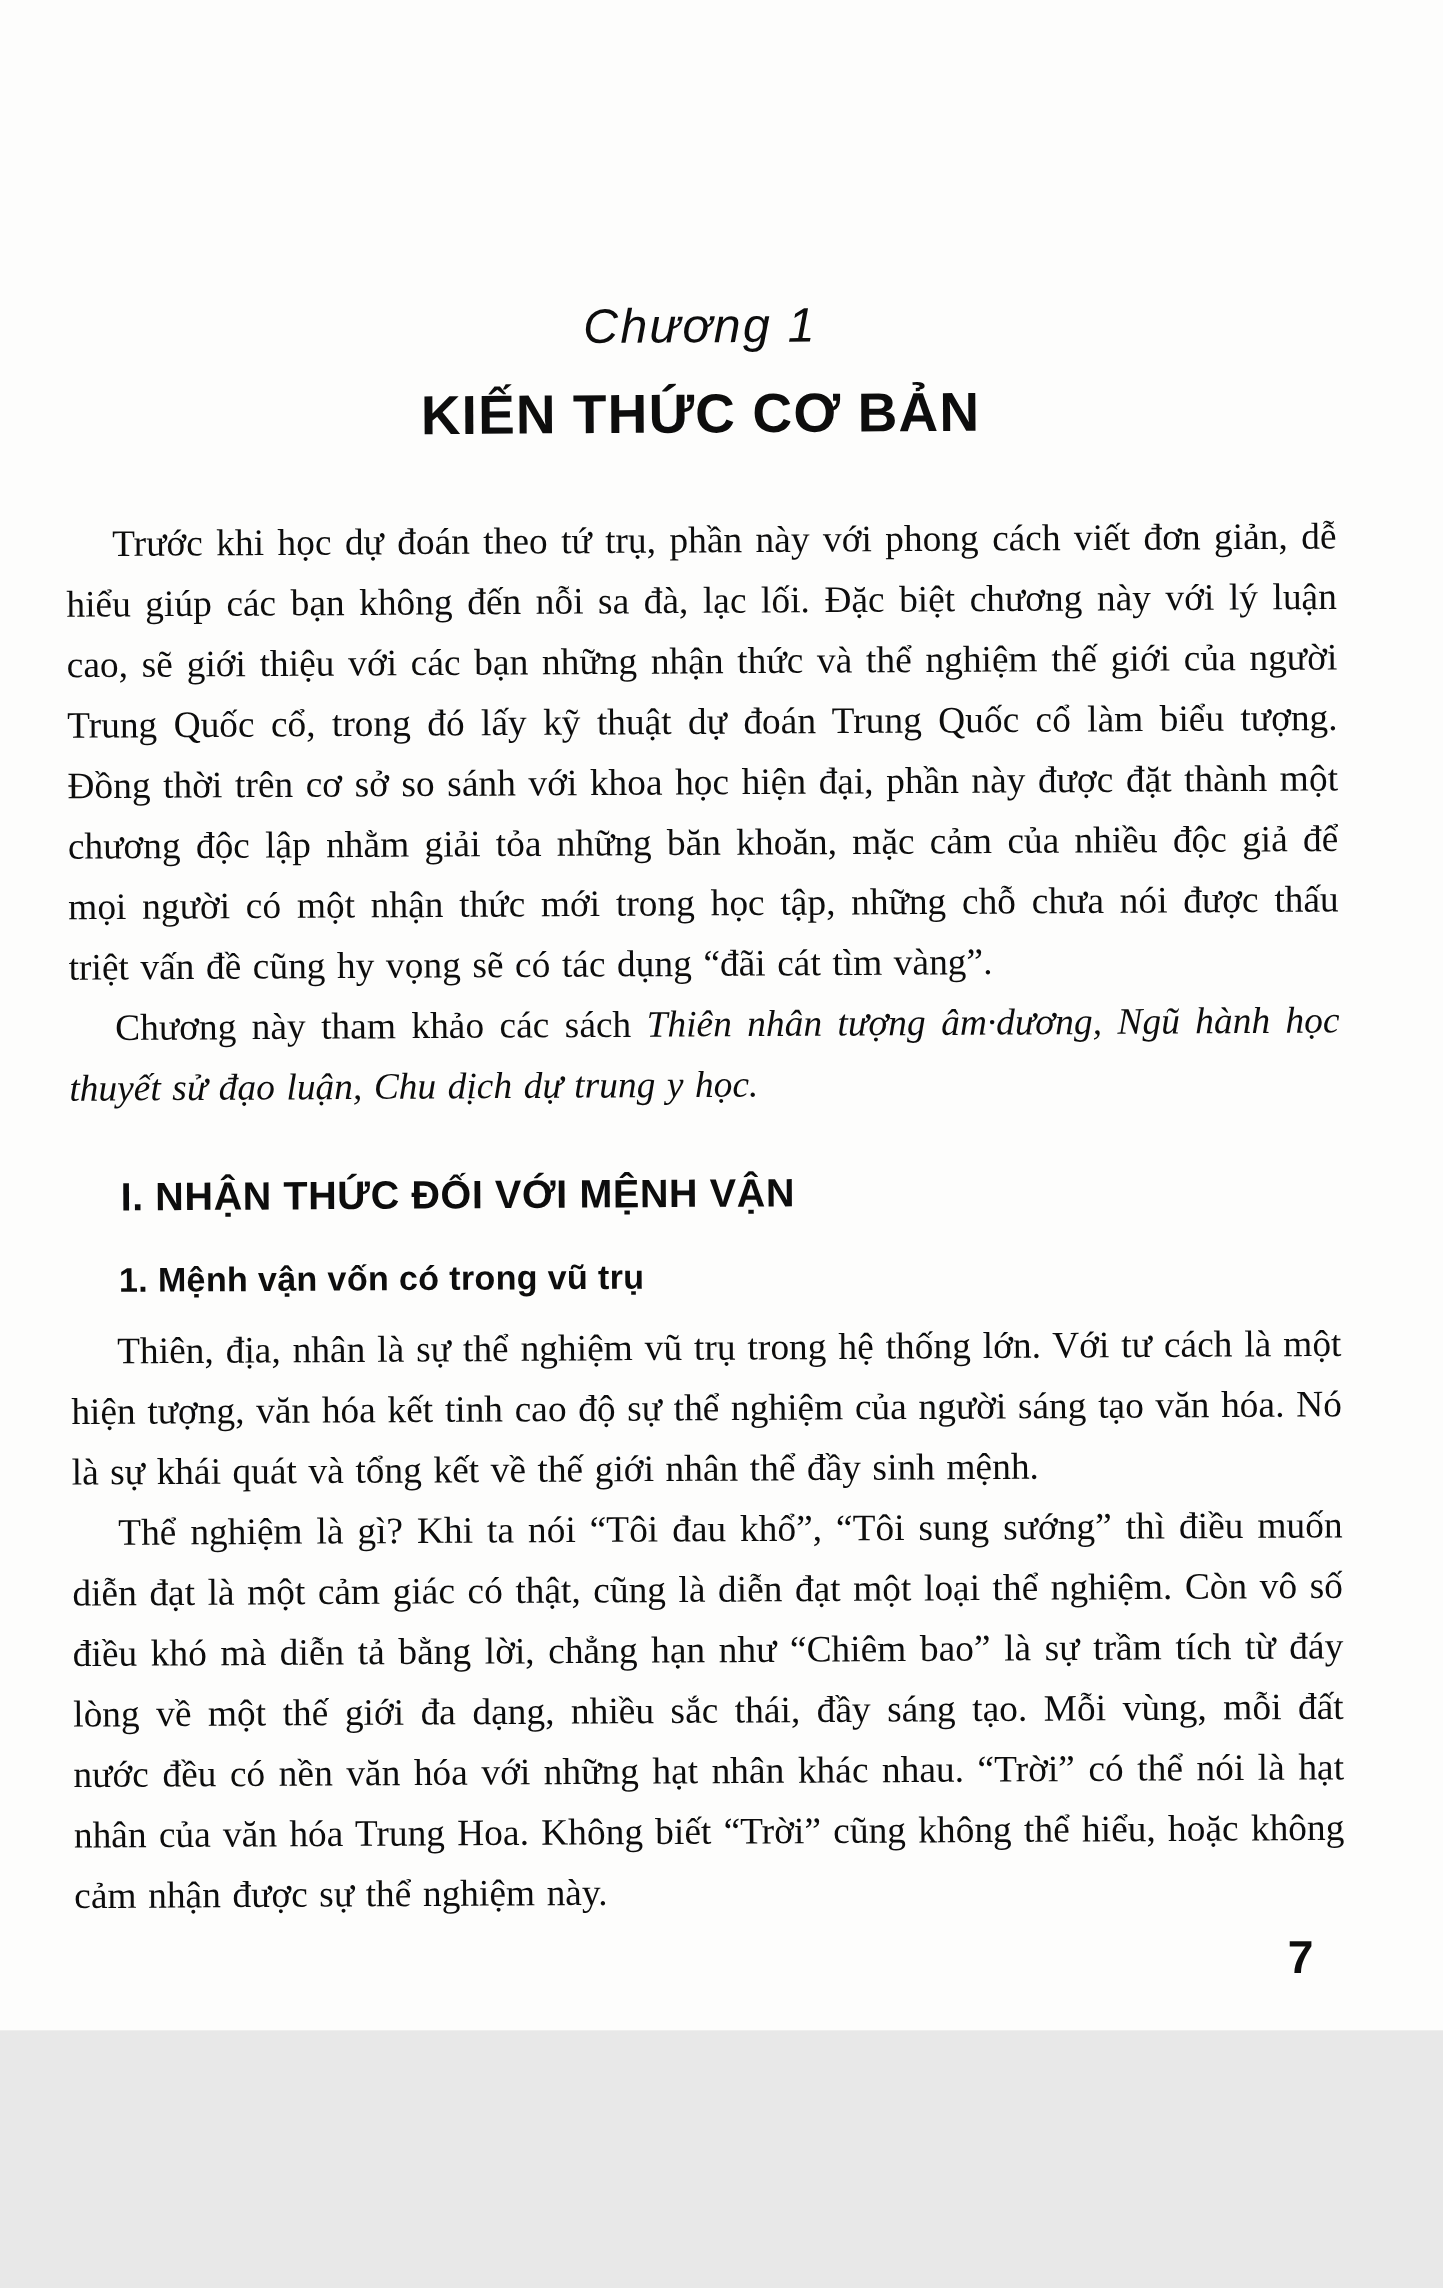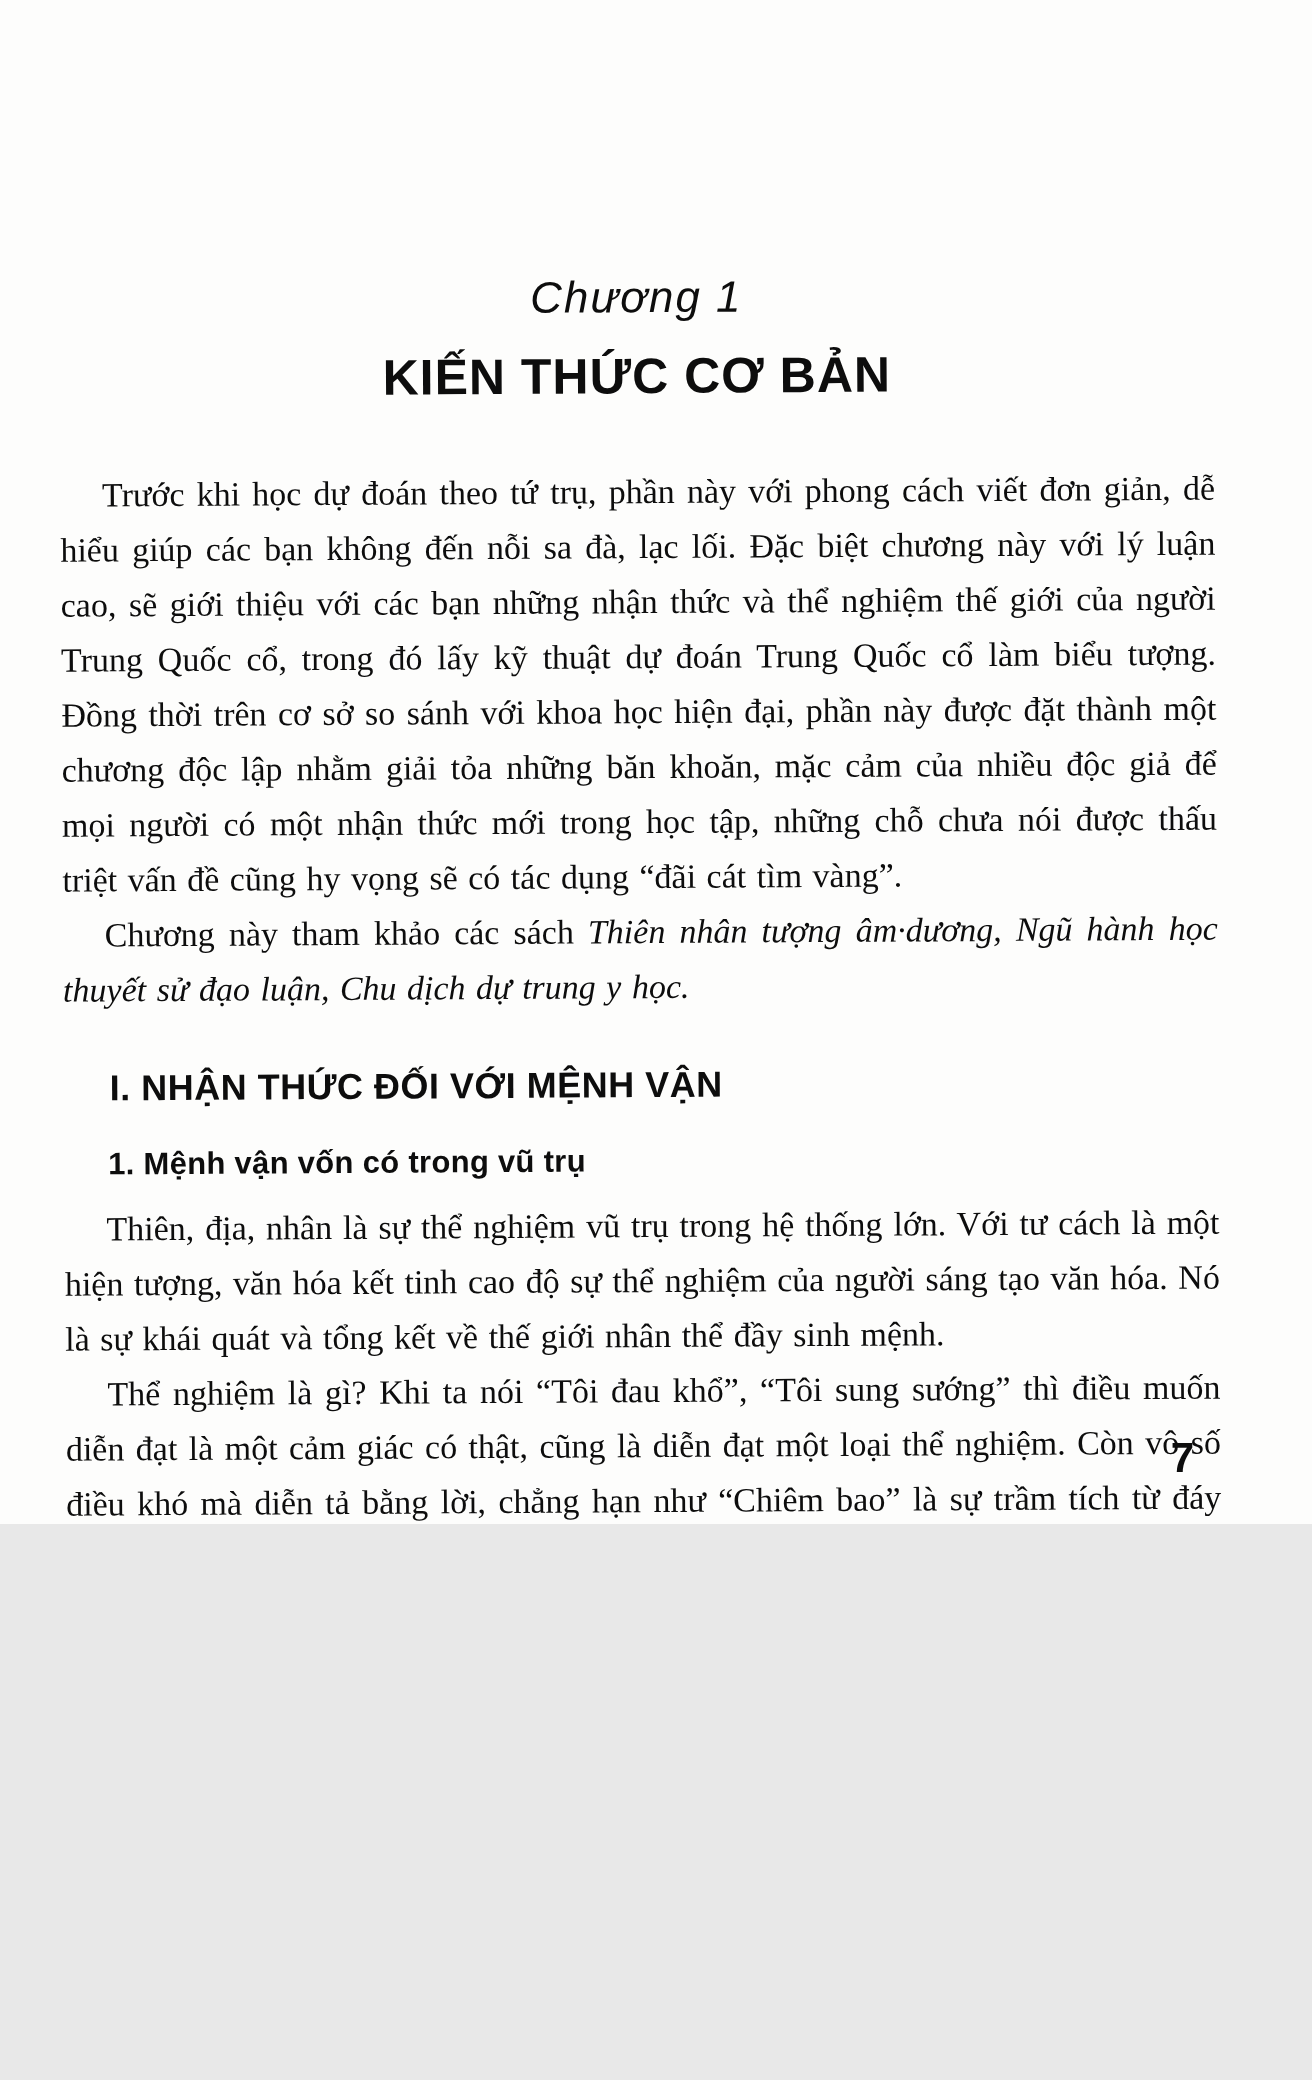--- a/index.html
+++ b/index.html
@@ -3,21 +3,21 @@
 <meta charset="utf-8">
 <style>
   html, body {
     margin: 0;
     padding: 0;
     background: #e8e8e8;
   }
   .book-page {
     position: relative;
     width: 1312px;
-    height: 1524px;
+    height: 1846px;
     margin: 0 auto;
     background: #fdfdfc;
     color: #0d0d0d;
     overflow: hidden;
   }
   .sheet {
     position: absolute;
     top: 0;
     left: 0;
     right: 0;

